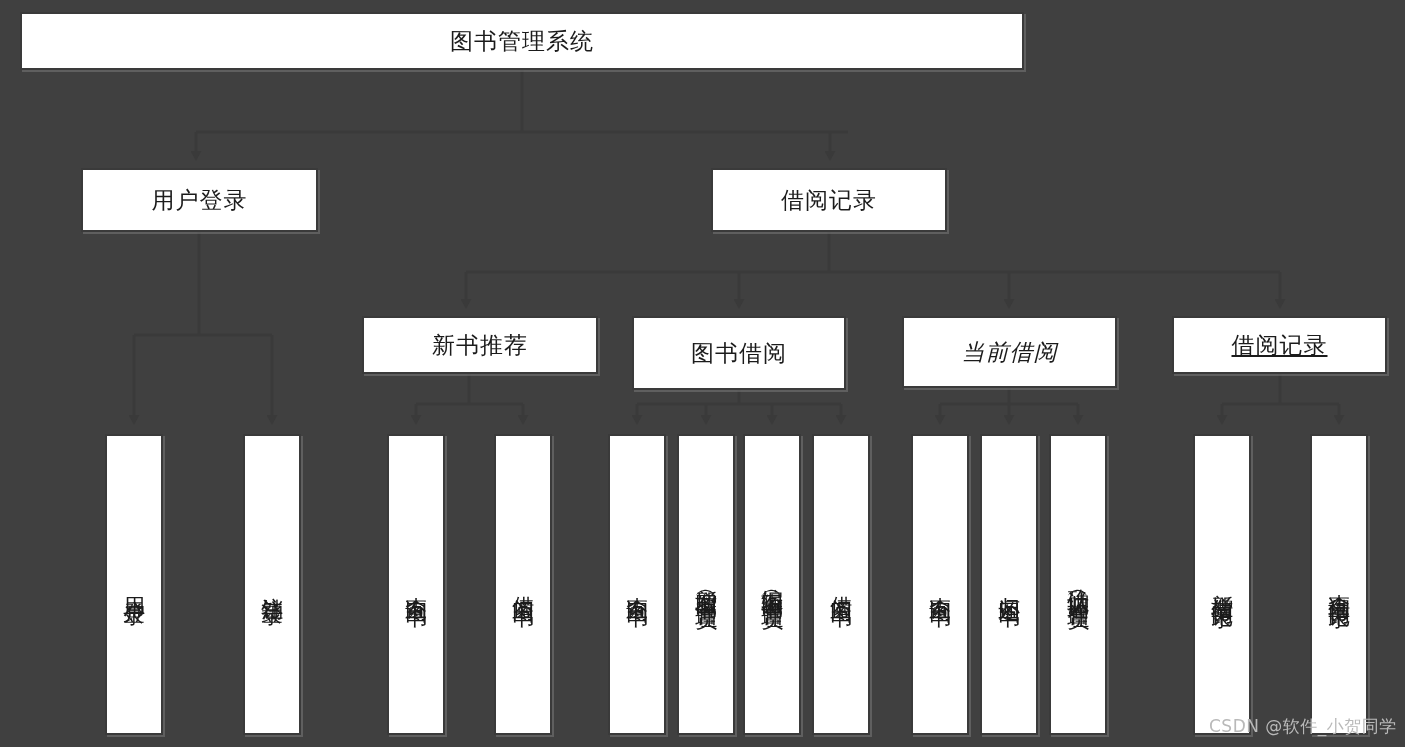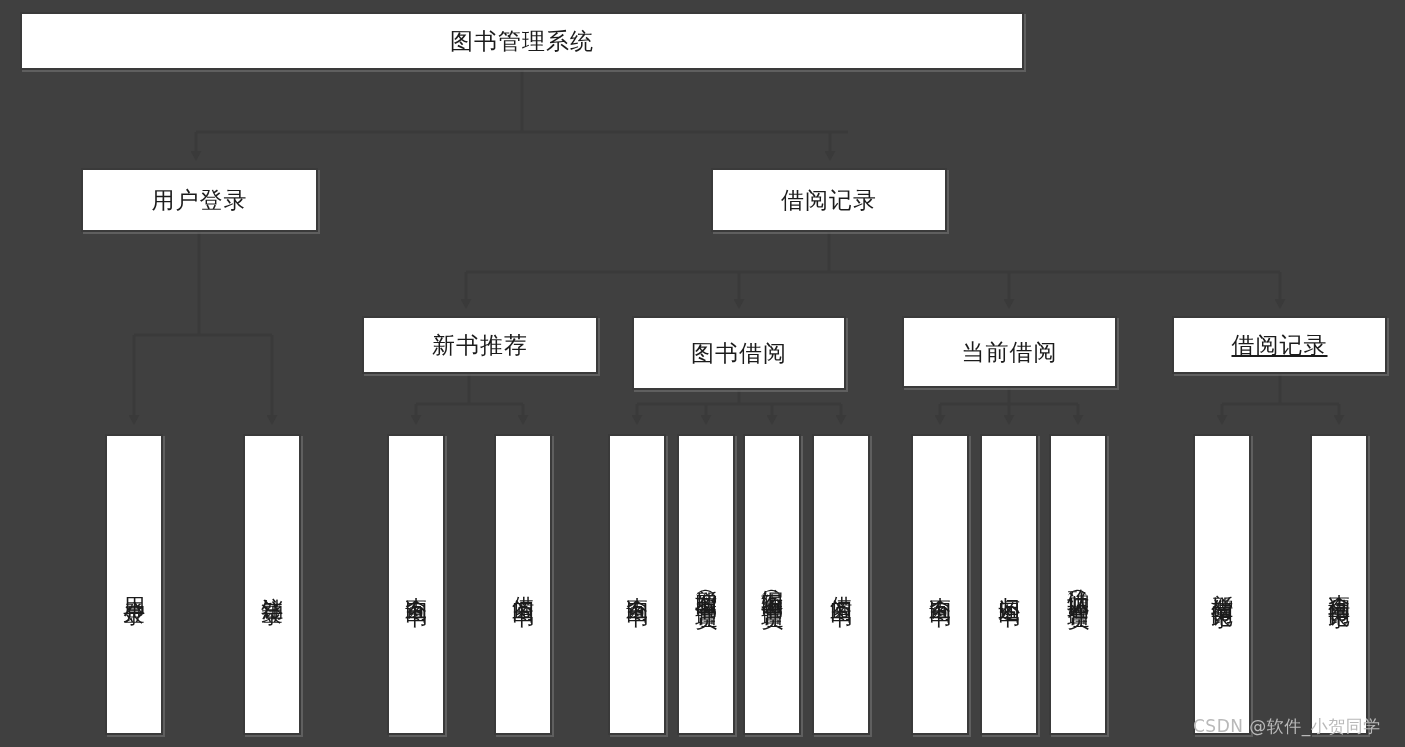--- a/index.html
+++ b/index.html
@@ -66,20 +66,21 @@
     letter-spacing: 3px;
     white-space: nowrap;
     max-height: 100%;
   }
   .watermark {
     position: absolute;
     font-size: 17px;
     color: #b9b9b9;
     white-space: nowrap;
     letter-spacing: 0.5px;
+    margin-left: 16px;
   }
 </style>
 </head>
 <body>
 
 <div id="canvas">
 
   <svg id="wires" viewBox="0 0 1405 747" xmlns="http://www.w3.org/2000/svg">
     <defs>
       <marker id="arrow" markerWidth="10" markerHeight="11" refX="1" refY="5.5" orient="auto" markerUnits="userSpaceOnUse">
@@ -140,21 +141,21 @@
   <div class="node horizontal shadowed" style="left:711px; top:168px; width:236px; height:64px;">
     <span class="label">借阅记录</span>
   </div>
 
   <div class="node horizontal shadowed" style="left:362px; top:316px; width:236px; height:58px;">
     <span class="label">新书推荐</span>
   </div>
   <div class="node horizontal shadowed" style="left:632px; top:316px; width:214px; height:74px;">
     <span class="label">图书借阅</span>
   </div>
-  <div class="node horizontal shadowed" style="left:902px; top:316px; width:215px; height:72px;">
+  <div class="node horizontal shadowed" style="left:902px; top:316px; width:215px; height:72px;font-style:italic;">
     <span class="label">当前借阅</span>
   </div>
   <div class="node horizontal shadowed" style="left:1172px; top:316px; width:215px; height:58px;text-decoration:underline;">
     <span class="label">借阅记录</span>
   </div>
 
   <div class="node vertical shadowed" style="left:105px; top:434px; width:58px; height:301px;">
     <span class="label">用户登录</span>
   </div>
   <div class="node vertical shadowed" style="left:243px; top:434px; width:58px; height:301px;">

